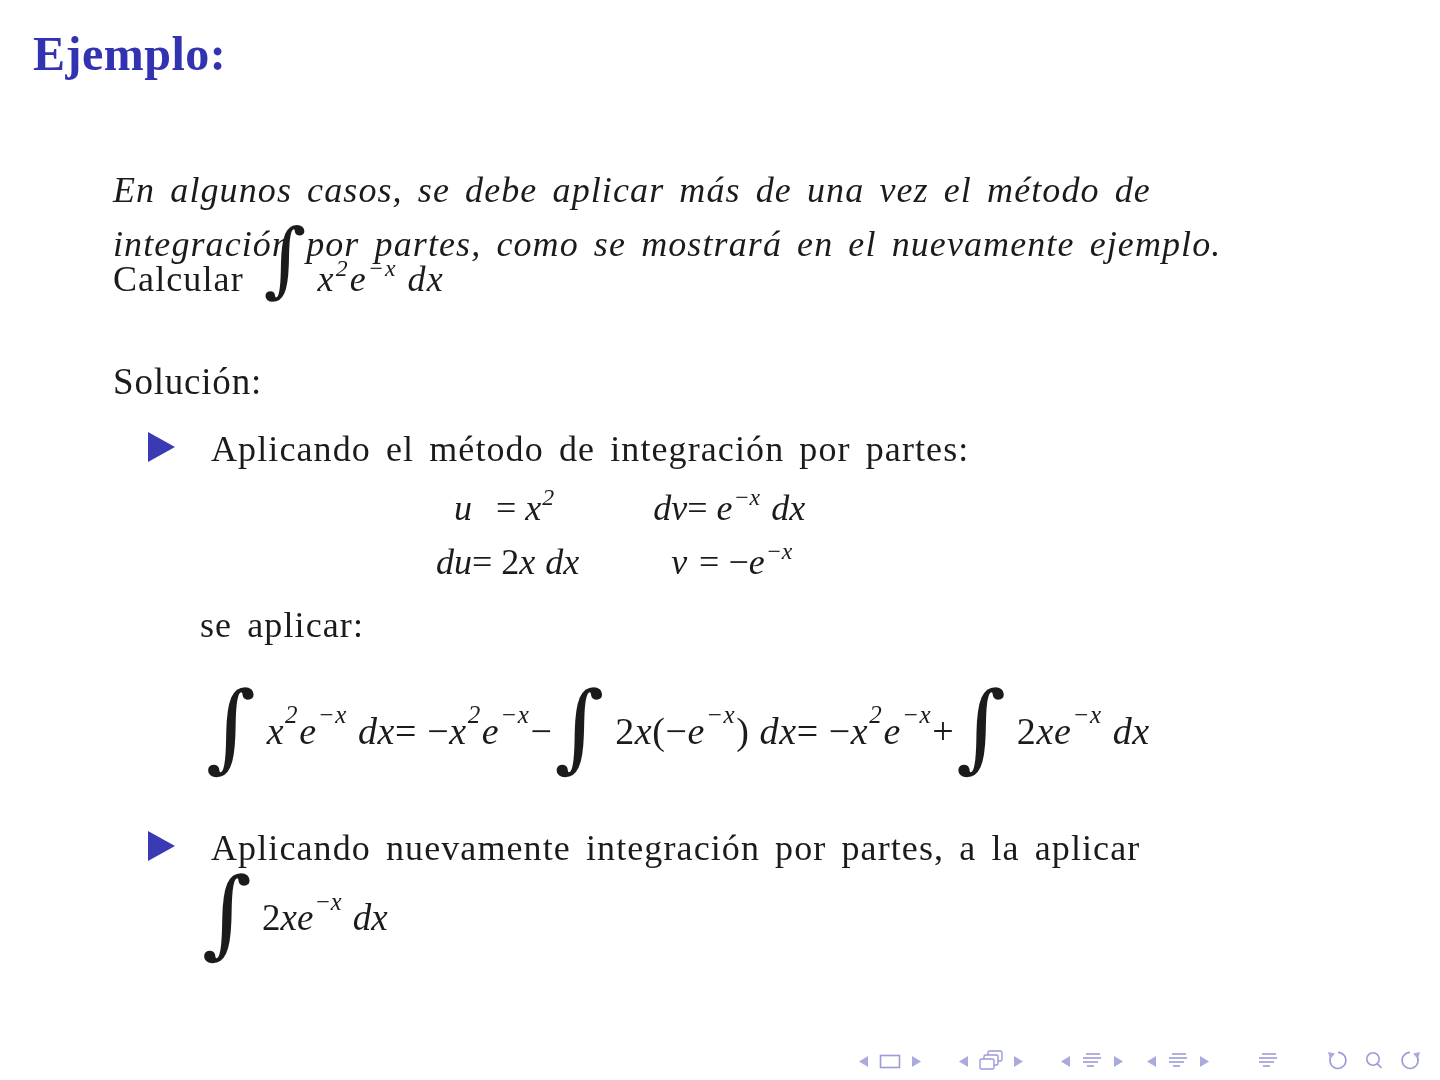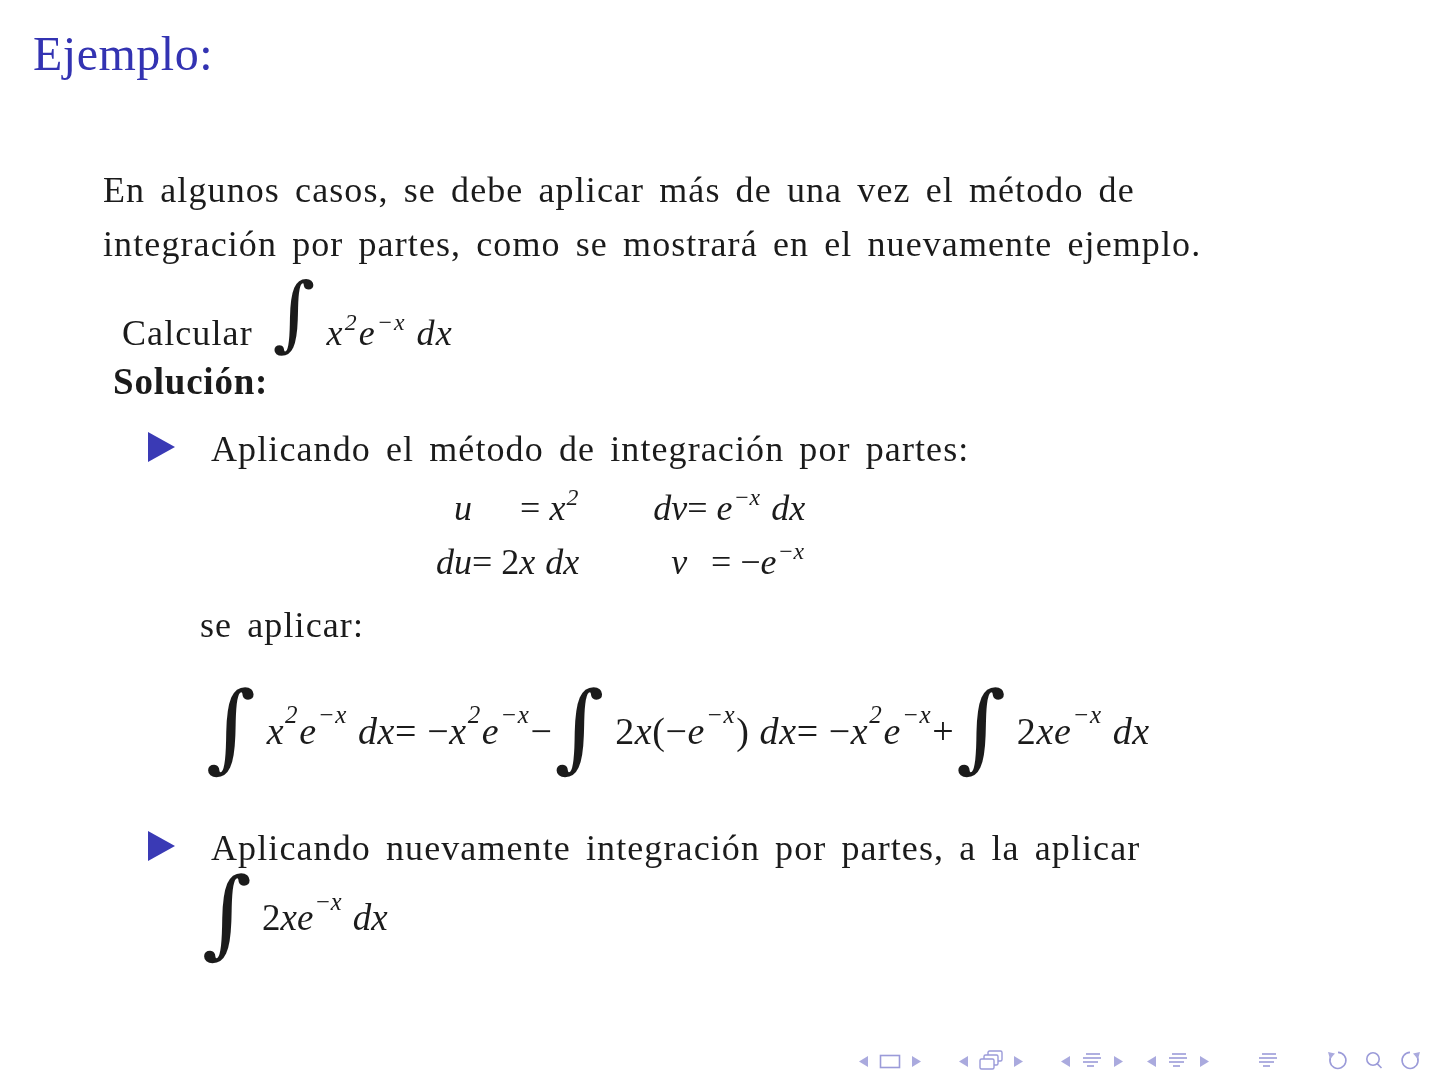--- a/index.html
+++ b/index.html
@@ -6,53 +6,53 @@
   .slide{
     position:relative;
     width:1440px;height:1080px;
     background:#ffffff;
     overflow:hidden;
     font-family:"Liberation Serif", serif;
     color:#1b1b1b;
   }
   .title{
     position:absolute;left:33px;top:26px;
-    font-size:48px;color:#3333b2;font-weight:400;
+    font-size:48px;color:#3333b2;font-weight:700;
     letter-spacing:0.5px;
   }
   .bodytext{font-size:36px;letter-spacing:1.1px;word-spacing:5px;white-space:nowrap;}
-  .para{position:absolute;left:103px;top:163px;line-height:54px;}
+  .para{position:absolute;left:113px;top:163px;line-height:54px;font-style:italic;}
   .calc-row{
-    position:absolute;left:122px;top:258px;height:96px;
-    display:flex;align-items:flex-end;white-space:nowrap;
+    position:absolute;left:113px;top:258px;height:96px;
+    display:flex;align-items:flex-start;white-space:nowrap;
   }
   .solution{
     position:absolute;left:113px;top:360px;
-    font-size:37px;font-weight:bold;letter-spacing:0.8px;
+    font-size:37px;font-weight:normal;letter-spacing:0.8px;
   }
   .bullet-tri{
     position:absolute;width:27px;height:30px;
     background:#3a3ab5;
     clip-path:polygon(0 0,100% 50%,0 100%);
   }
   .b1{left:148px;top:432px;}
   .b2{left:148px;top:831px;}
   .bullet-label{position:absolute;left:211px;}
   .bl1{top:428px;}
   .bl2{top:827px;}
   .align-block{
     position:absolute;left:436px;top:487px;
     display:grid;
     grid-template-columns:auto auto 74px auto auto;
     row-gap:12px;
     font-size:36px;
     align-items:baseline;
   }
   .lhs{text-align:right;}
-  .rhs{text-align:right;}
+  .rhs{text-align:center;}
   .seobtiene{position:absolute;left:200px;top:604px;}
   .main-eq{
     position:absolute;left:204px;top:668px;height:125px;
     display:flex;align-items:center;white-space:nowrap;
     font-size:38px;letter-spacing:0.6px;
   }
   .int2-row{
     position:absolute;left:200px;top:862px;height:110px;
     display:flex;align-items:center;white-space:nowrap;
     font-size:37px;

